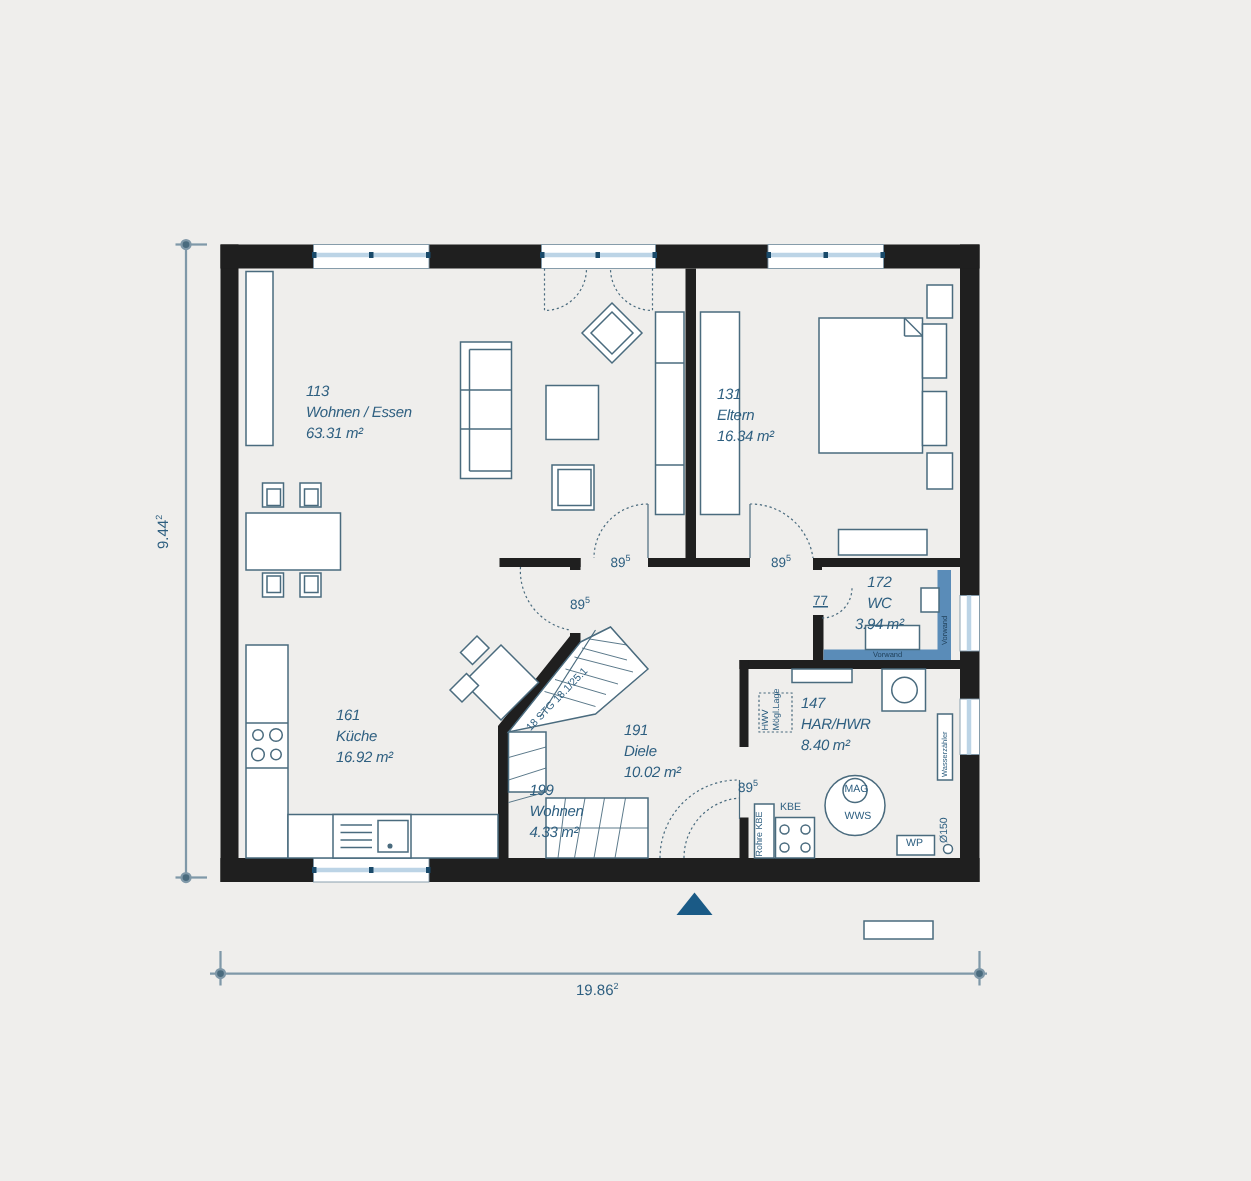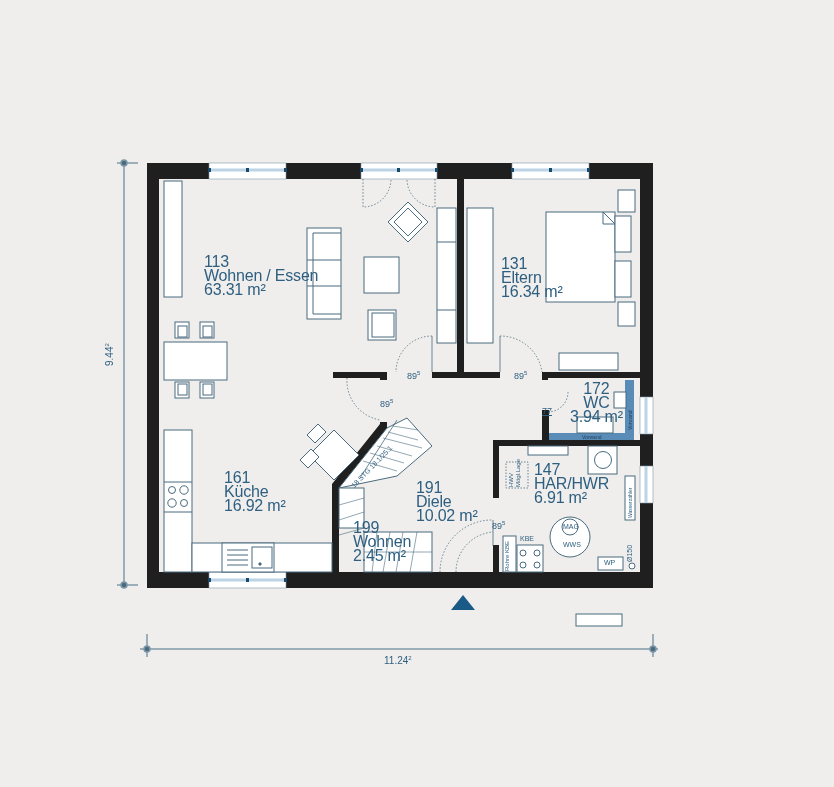--- a/index.html
+++ b/index.html
@@ -1,21 +1,21 @@
 <!DOCTYPE html>
 <html><head>
 <meta charset="utf-8">
 <style>
   html, body { margin: 0; padding: 0; }
   body {
     width: 834px; height: 787px; background: #efeeec; overflow: hidden;
     font-family: "Liberation Sans", sans-serif; position: relative;
   }
   #plan { position: absolute; left: 0; top: 0; }
-  .lbl { position: absolute; color: #2e5f80; font-size: 16px; line-height: 14px; letter-spacing: -0.2px; }
+  .lbl { position: absolute; color: #2e5f80; font-size: 10px; line-height: 14px; letter-spacing: -0.2px; font-style: italic; }
   .dim { position: absolute; color: #2e5f80; font-size: 9px; }
   .dim sup { font-size: 6px; }
   .tiny { position: absolute; color: #2e5f80; font-size: 6px; }
 </style>
 </head>
 <body>
 
 <svg id="plan" width="834" height="787" viewBox="0 0 834 787">
 
   <g stroke="#7f98a8" stroke-width="1.5" fill="#4a6b7e">
@@ -215,29 +215,29 @@
 
   <polygon points="463,610 451,610 463,595 475,610" fill="#1a5a86"></polygon>
 
   <rect x="576" y="614" width="46" height="12" fill="#ffffff" stroke="#4a6b7e" stroke-width="1"></rect>
 </svg>
 
 <div class="dim" style="left:104px;top:366px;transform:rotate(-90deg);transform-origin:left top;font-size:10px;">
   <span>9.44</span><sup>2</sup>
 </div>
 <div class="dim" style="left:384px;top:655px;font-size:10px;">
-  <span>11.24</span><sup>2</sup>
+  <span>19.86</span><sup>2</sup>
 </div>
 
 <div class="lbl" style="left:204px;top:255px;">
   <div>113</div>
     <div>Wohnen / Essen</div>
     <div>63.31 m²</div>
 </div>
-<div class="lbl" style="left:501px;top:257px;">
+<div class="lbl" style="left:478px;top:257px;">
   <div>131</div>
     <div>Eltern</div>
     <div>16.34 m²</div>
 </div>
 <div class="lbl" style="left:570px;top:382px;text-align:center;">
   <div>172</div>
     <div>WC</div>
     <div>3.94 m²</div>
 </div>
 <div class="lbl" style="left:224px;top:471px;">
@@ -246,38 +246,38 @@
     <div>16.92 m²</div>
 </div>
 <div class="lbl" style="left:416px;top:481px;">
   <div>191</div>
     <div>Diele</div>
     <div>10.02 m²</div>
 </div>
 <div class="lbl" style="left:353px;top:521px;">
   <div>199</div>
     <div>Wohnen</div>
-    <div>2.45 m²</div>
+    <div>4.33 m²</div>
 </div>
 <div class="lbl" style="left:534px;top:463px;">
   <div>147</div>
     <div>HAR/HWR</div>
-    <div>6.91 m²</div>
+    <div>8.40 m²</div>
 </div>
 
 <div class="dim" style="left:407px;top:370px;">
   <span>89</span><sup>5</sup>
 </div>
 <div class="dim" style="left:514px;top:370px;">
   <span>89</span><sup>5</sup>
 </div>
 <div class="dim" style="left:380px;top:398px;">
   <span>89</span><sup>5</sup>
 </div>
-<div class="dim" style="left:542px;top:406px;text-decoration:underline;">
+<div class="dim" style="left:542px;top:395px;text-decoration:underline;">
   <span>77</span>
 </div>
 <div class="dim" style="left:492px;top:520px;">
   <span>89</span><sup>5</sup>
 </div>
 
 <div class="tiny" style="left:350px;top:484px;transform:rotate(-46deg);transform-origin:left top;font-size:7px;">18 STG 18.1/25.1</div>
 
 <div class="tiny" style="left:508px;top:487px;width:28px;transform:rotate(-90deg);transform-origin:left top;line-height:7px;">HWV Mögl.Lage</div>
 <div class="tiny" style="left:563px;top:523px;font-size:7px;">MAG</div>

